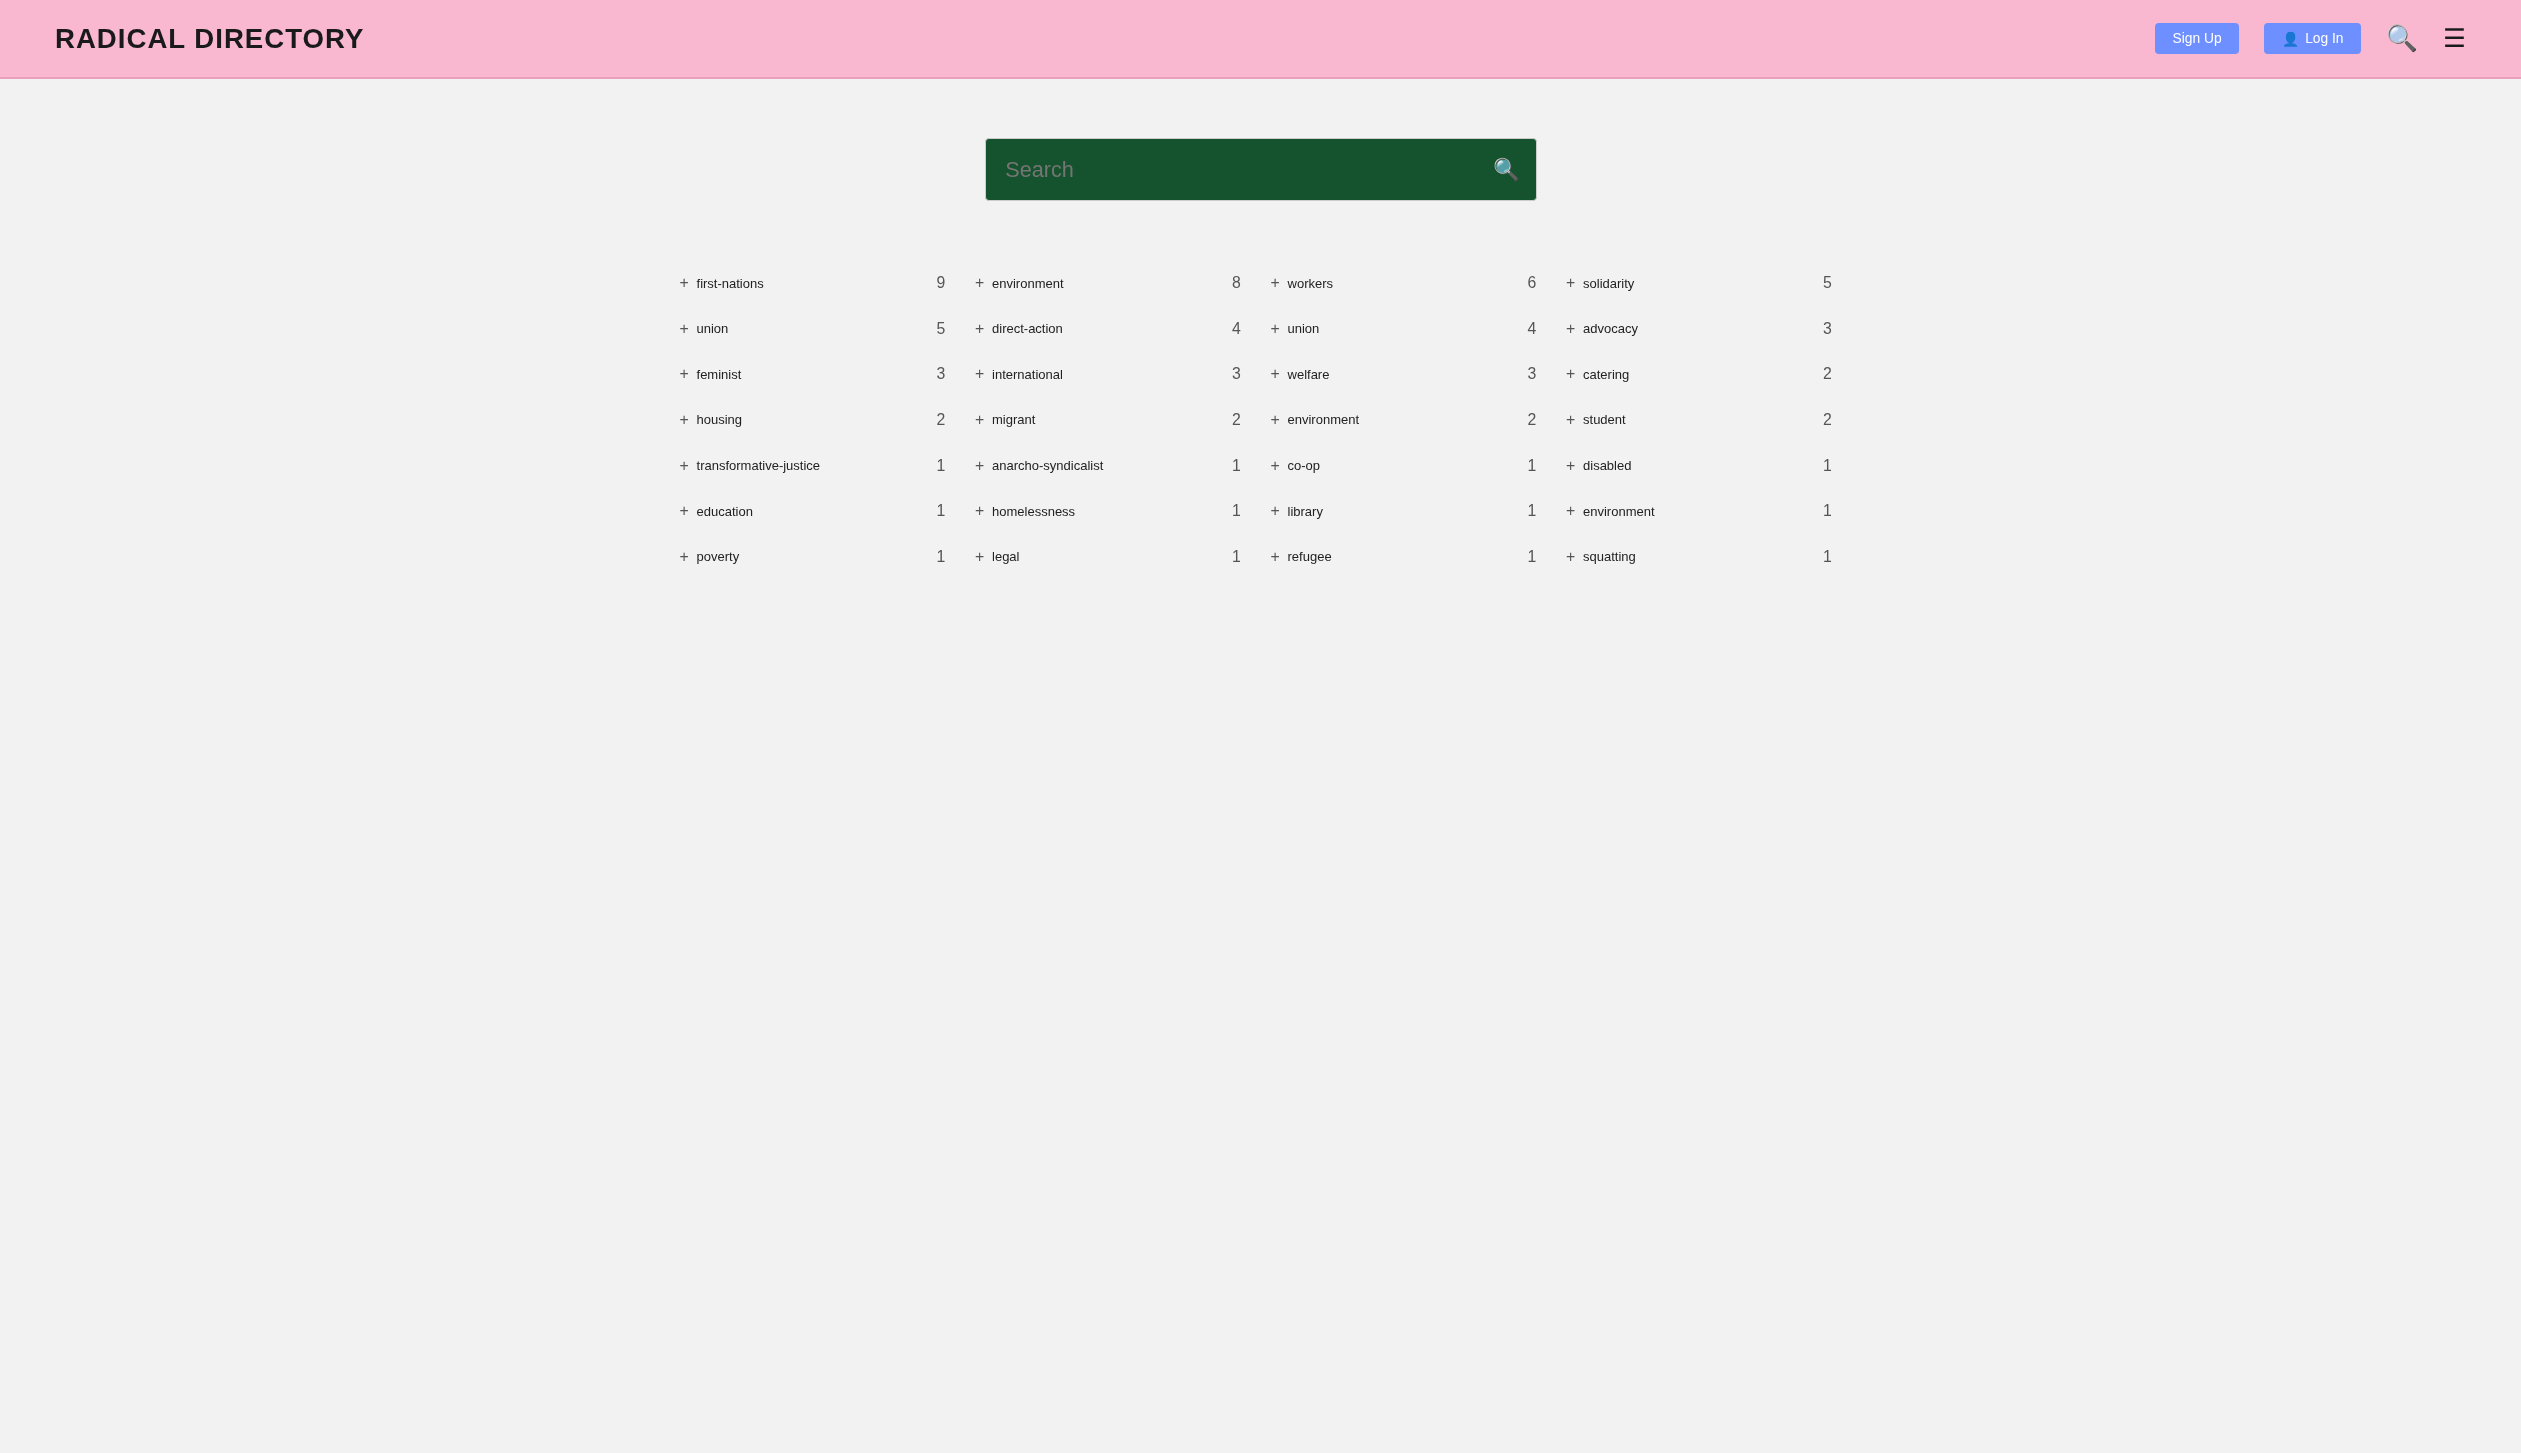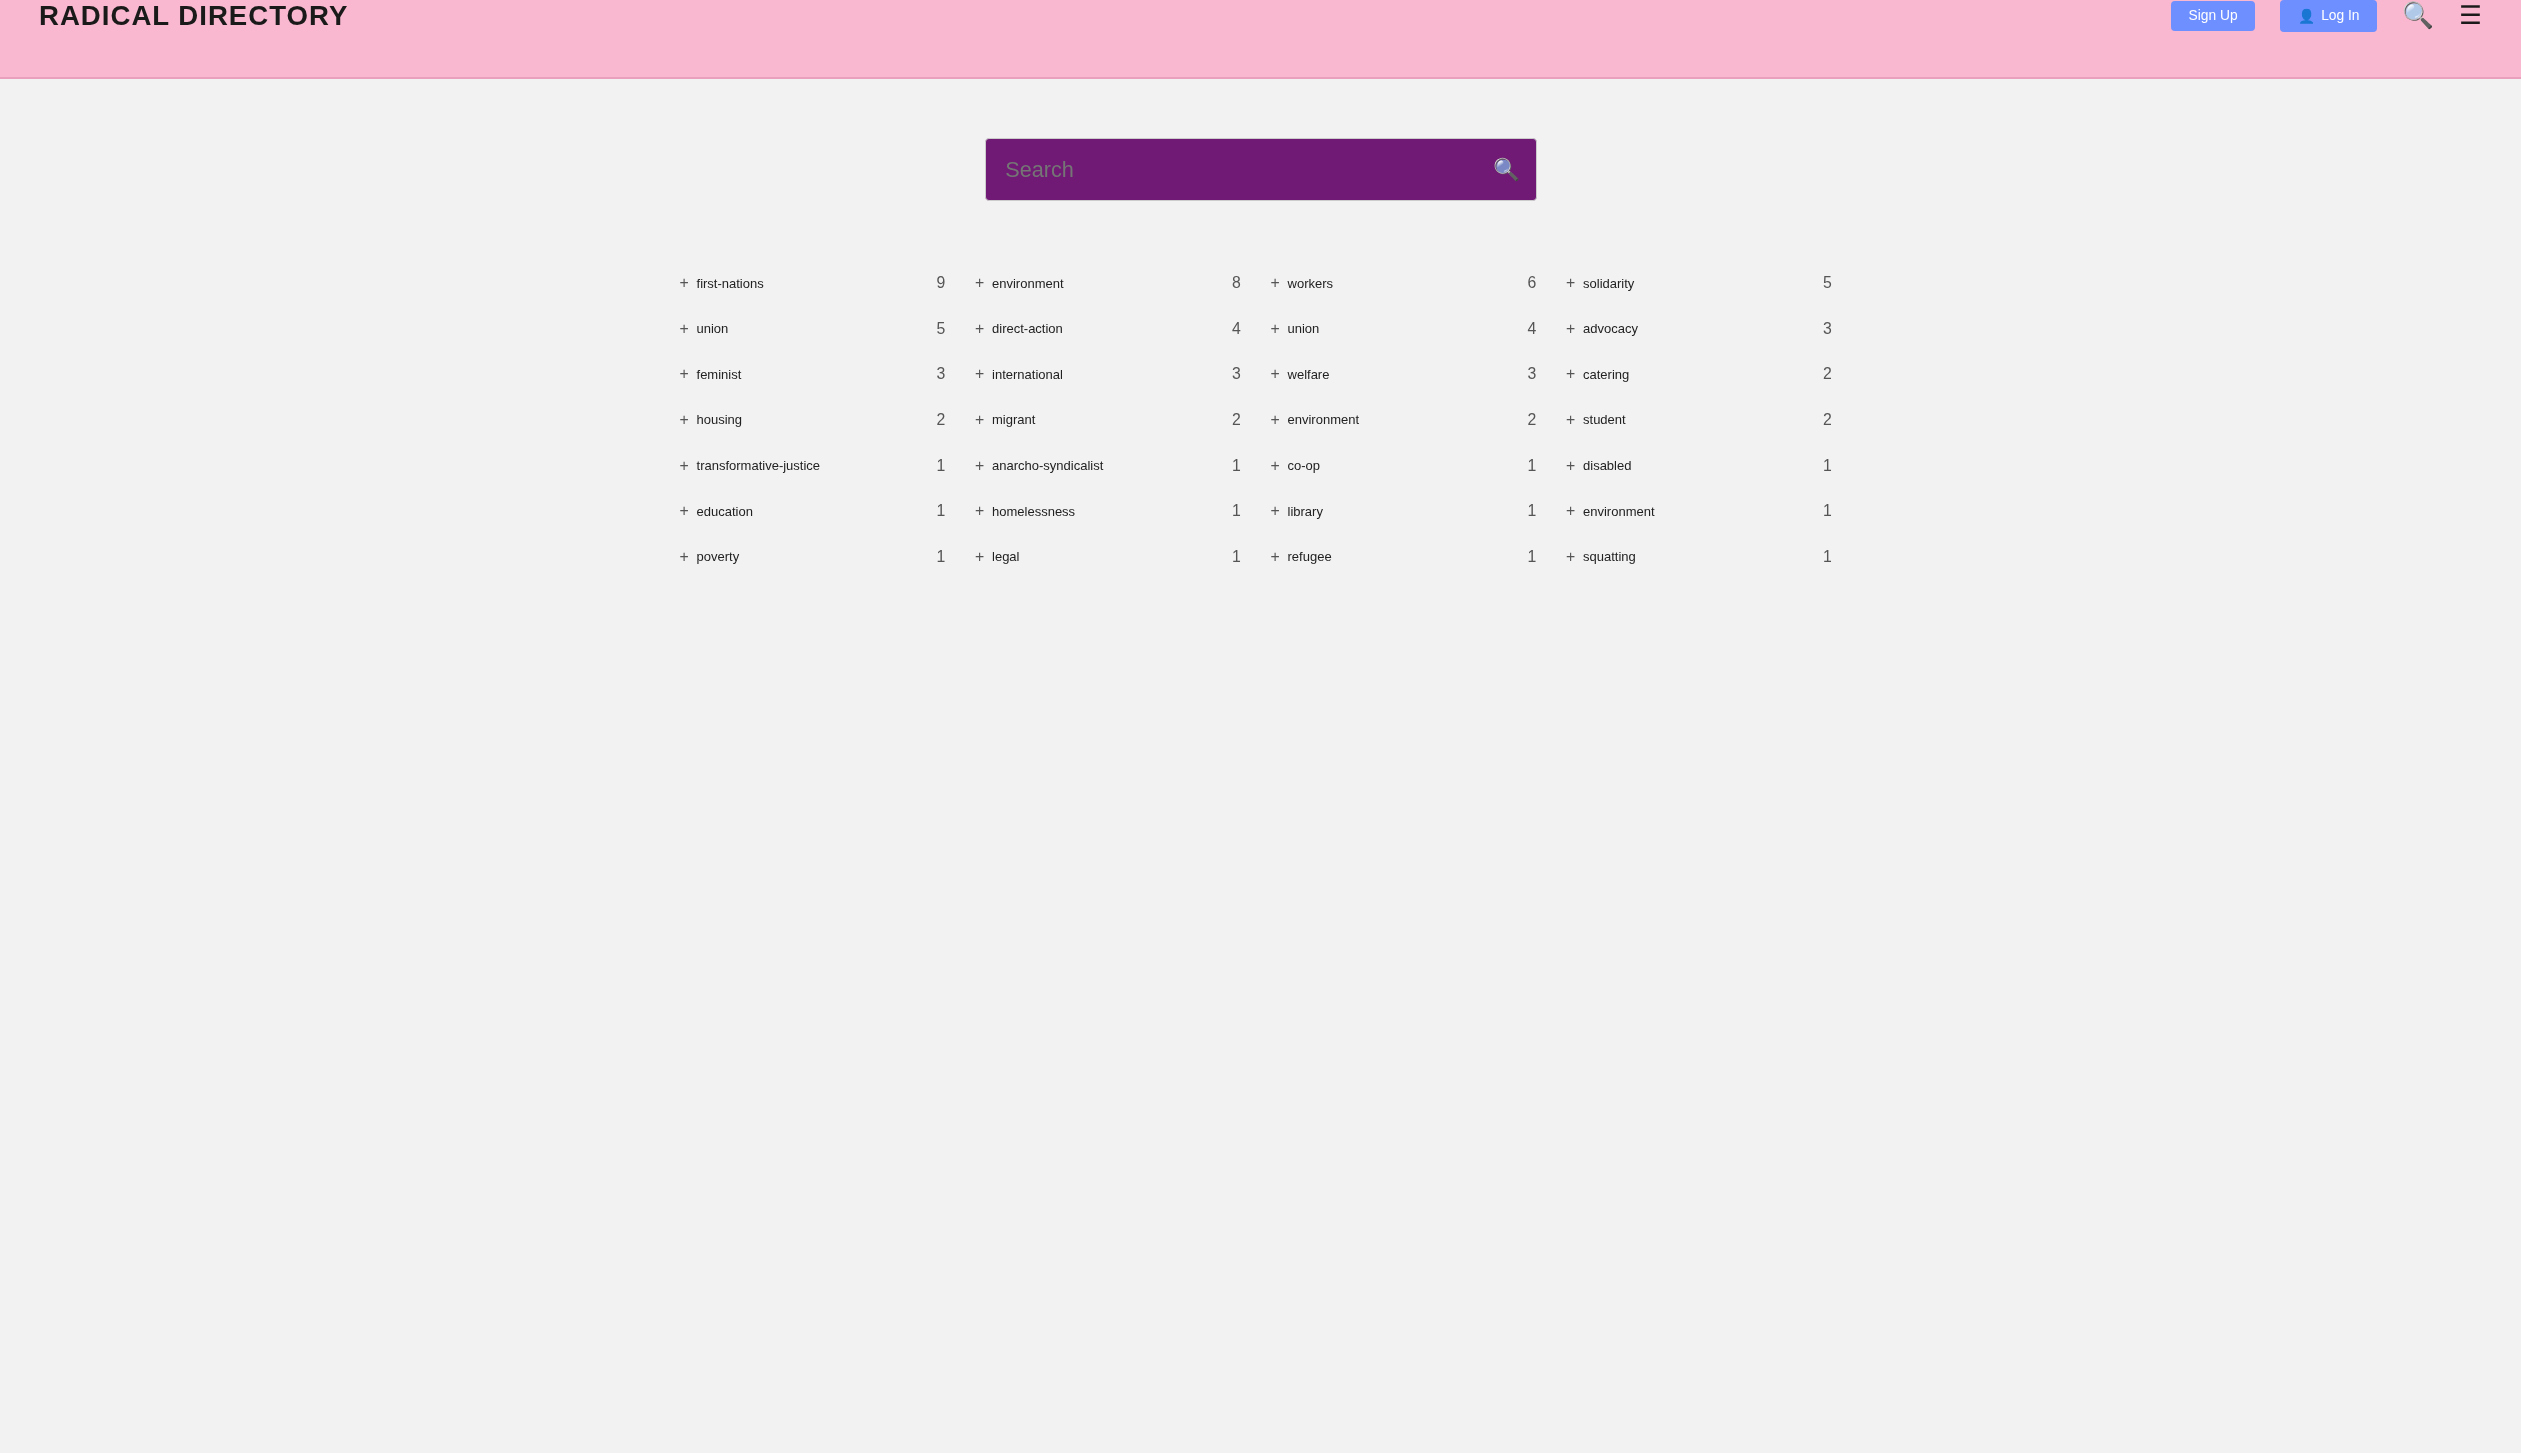--- a/index.html
+++ b/index.html
@@ -1,24 +1,24 @@
 <!DOCTYPE html>
 <html><head>
   <meta charset="utf-8">
   <style>
     * { margin: 0; padding: 0; box-sizing: border-box; }
     body { font-family: -apple-system, BlinkMacSystemFont, 'Segoe UI', Helvetica, Arial, sans-serif; background: #fff; }
 
     
     #header {
       background: #f9b8d0;
-      padding: 0 39px;
+      padding: 0 55px;
       height: 79px;
       display: flex;
-      align-items: flex-start;
+      align-items: center;
       justify-content: space-between;
       border-bottom: 2px solid #e8a0bc;
     }
     #logo {
       font-size: 27.6px;
       font-weight: 900;
       color: #1a1a1a;
       letter-spacing: 1px;
       text-transform: uppercase;
     }
@@ -71,21 +71,21 @@
     #search-container {
       position: relative;
       width: 552px;
     }
     #search-input {
       width: 100%;
       padding: 17.7px 51px 17.7px 19.7px;
       font-size: 21.7px;
       border: 1.5px solid #ccc;
       border-radius: 3.9px;
-      background: #701a75;
+      background: #14532d;
       color: #999;
       outline: none;
     }
     #search-icon-btn {
       position: absolute;
       right: 15.8px;
       top: 50%;
       transform: translateY(-50%);
       background: none;
       border: none;

